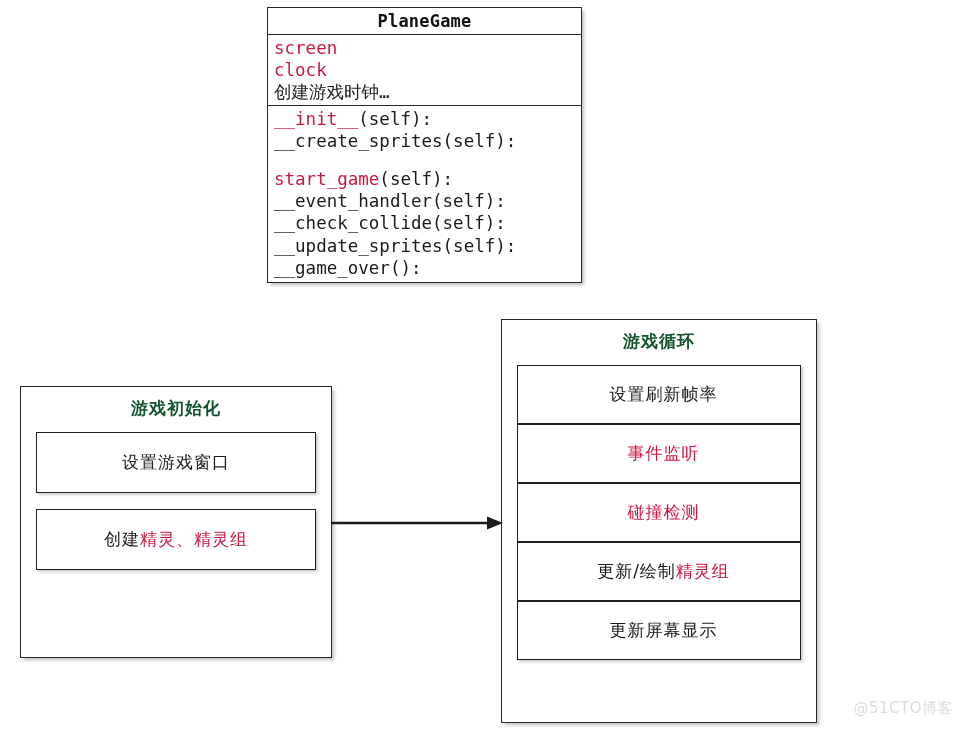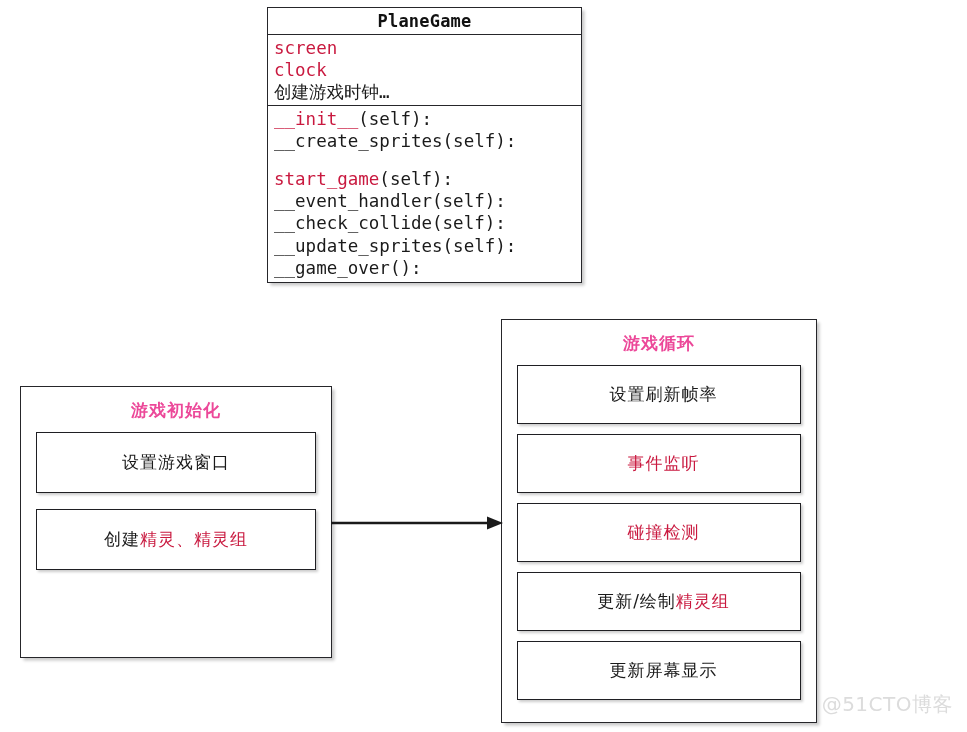--- a/index.html
+++ b/index.html
@@ -79,26 +79,27 @@
     height: 272px;
   }
   #group-loop {
     left: 501px;
     top: 319px;
     width: 316px;
     height: 404px;
   }
   .group-title {
     text-align: center;
-    color: #ec4899;
+    color: #14532d;
     font-size: 17px;
     font-weight: 600;
     line-height: 20px;
     margin-top: 13px;
     letter-spacing: 1px;
+    font-family: Liberation Mono, monospace;
   }
   .group-items {
     margin-top: 12px;
     padding: 0 15px;
   }
   #group-init .group-items { padding: 0 15px; }
   .flow-item {
     background: #ffffff;
     border: 1.6px solid #1f1f23;
     box-sizing: border-box;
@@ -109,40 +110,39 @@
     font-size: 17px;
     letter-spacing: 1px;
     color: #1a1a1a;
   }
   #group-init .flow-item {
     height: 61px;
     margin-bottom: 16px;
   }
   #group-loop .flow-item {
     height: 59px;
-    margin-bottom: 10px;
     padding-left: 9px;
   }
 
   
   #connector {
     position: absolute;
     left: 331px;
     top: 514px;
     width: 172px;
     height: 18px;
   }
   #connector svg { display: block; }
 
   
   #watermark {
     position: absolute;
     right: 14px;
     bottom: 14px;
-    font-size: 20px;
+    font-size: 15px;
     color: #dcdcdc;
     letter-spacing: 0.5px;
     user-select: none;
   }
 </style>
 </head>
 <body>
 
 <div class="canvas">
 

